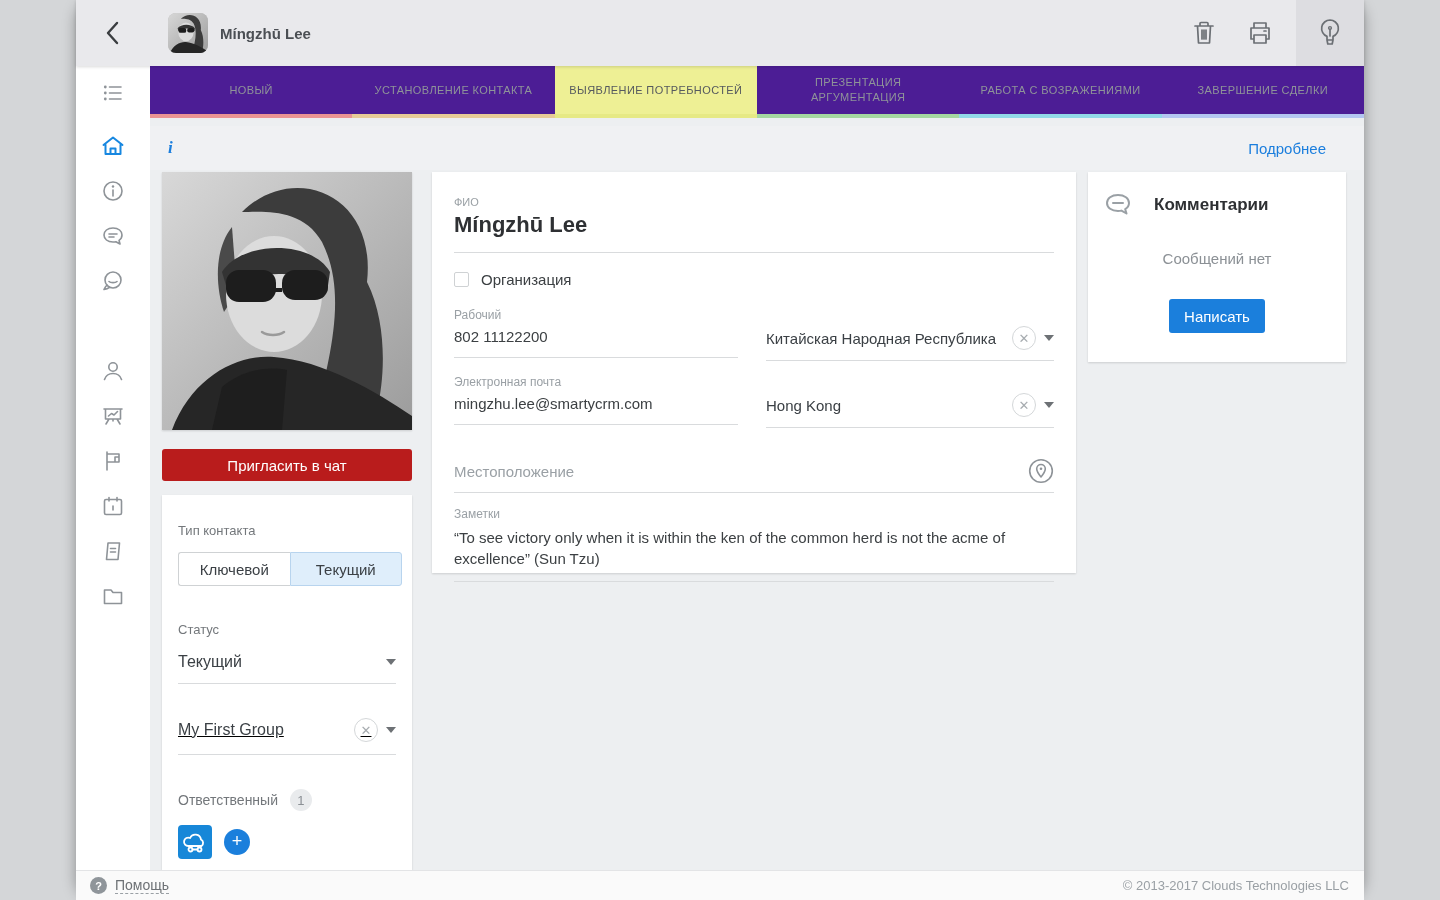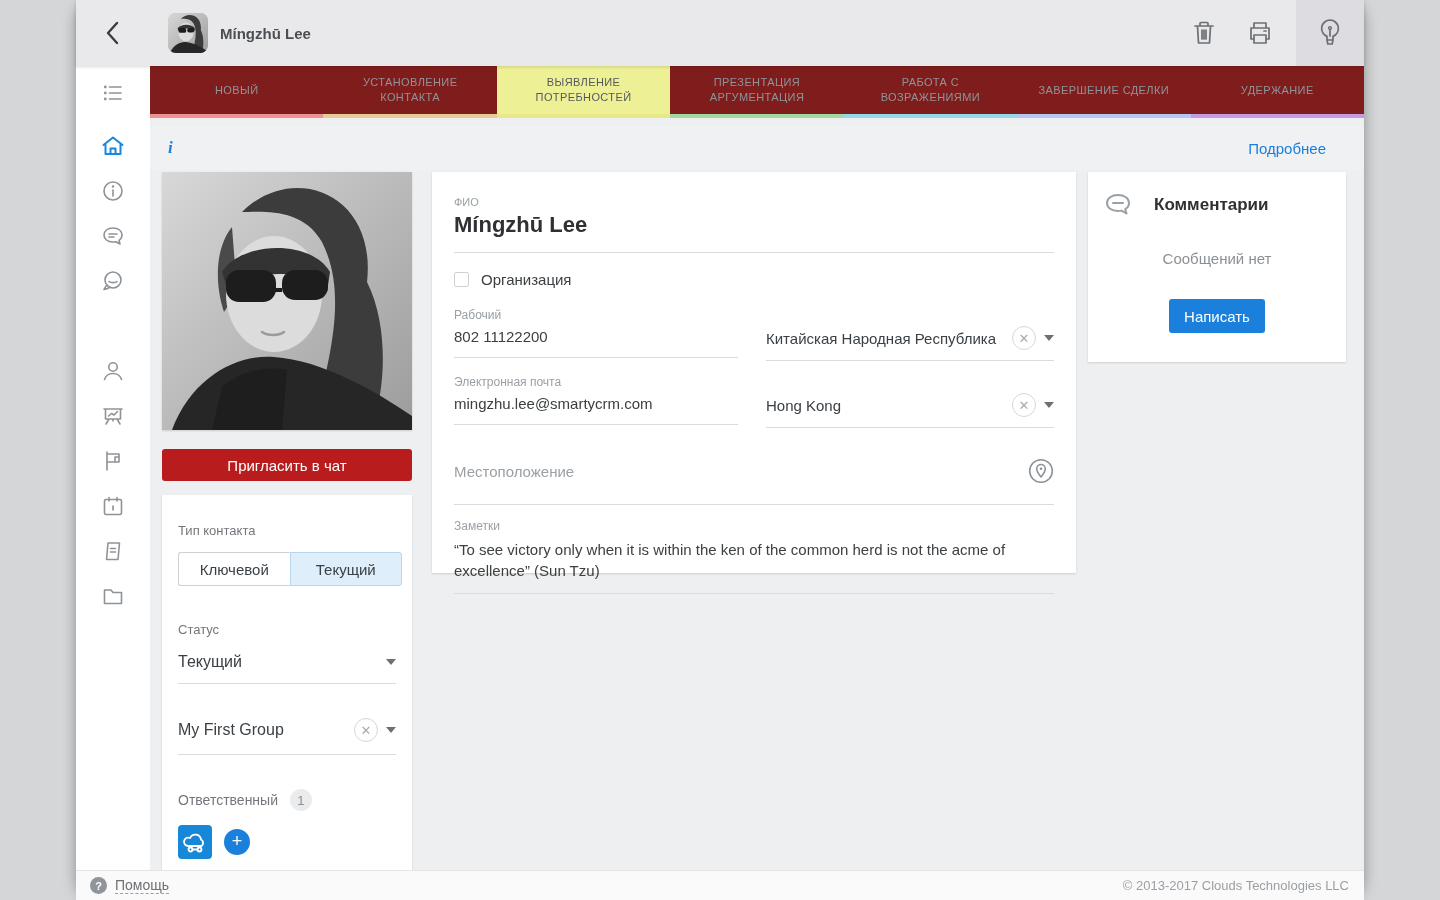--- a/index.html
+++ b/index.html
@@ -19,21 +19,21 @@
   .hdr-icons { margin-left:auto; display:flex; align-items:center; height:66px; }
   .hdr-icon-btn { width:56px; height:66px; display:flex; align-items:center; justify-content:center; cursor:pointer; }
   .bulb-panel { width:68px; height:66px; background:#dddde1; display:flex; align-items:center; justify-content:center; cursor:pointer; margin-left:8px; }
 
   
   .sidenav { position:absolute; left:0; top:66px; width:74px; bottom:30px; background:#ffffff; z-index:20; }
   .nav-item { position:absolute; left:25px; width:24px; height:24px; cursor:pointer; }
   .nav-item svg { width:24px; height:24px; display:block; }
 
   
-  .tabbar { position:absolute; left:74px; top:66px; right:0; height:52px; background:#7f1d1d; display:flex; z-index:25; }
+  .tabbar { position:absolute; left:74px; top:66px; right:0; height:52px; background:#4c1d95; display:flex; z-index:25; }
   .tab { flex:1 1 0; display:flex; flex-direction:column; cursor:pointer; position:relative; }
   .tab-label { flex:1; display:flex; align-items:center; justify-content:center; text-align:center;
                font-size:11px; letter-spacing:.4px; color:#8f9499; padding:0 10px; line-height:1.35; }
   .tab.active .tab-label { color:#55595e; }
   .tab-underline { height:4px; width:100%; }
 
   
   .infobar { position:absolute; left:74px; top:126px; right:0; height:44px; background:#f0f1f3;
              display:flex; align-items:center; z-index:10; }
   .info-i { font-family:"Liberation Serif","DejaVu Serif",serif; font-style:italic; font-weight:bold;
@@ -58,21 +58,21 @@
   .toggle-opt:first-child { border-right:none; border-radius:3px 0 0 3px; }
   .toggle-opt:last-child { border-radius:0 3px 3px 0; }
   .toggle-opt.selected { background:#dfeefb; border:1px solid #b8d4ee; }
   .status-block { margin-top:36px; }
   .select-row { display:flex; align-items:center; margin-top:16px; padding-bottom:12px; border-bottom:1px solid #d9dbdd; }
   .select-value { font-size:16px; color:#3b4045; flex:1; }
   .caret { width:0; height:0; border-left:5px solid transparent; border-right:5px solid transparent;
            border-top:6px solid #6d7175; cursor:pointer; flex:0 0 auto; }
   .x-chip { width:24px; height:24px; border:1px solid #d4d7d9; border-radius:50%; display:flex; align-items:center;
             justify-content:center; color:#a7acb0; font-size:13px; cursor:pointer; margin-right:8px; flex:0 0 auto; }
-  .group-row { margin-top:34px; }
+  .group-row { margin-top:34px;text-decoration:underline; }
   .resp-block { margin-top:34px; }
   .resp-head { display:flex; align-items:center; }
   .count-badge { width:22px; height:22px; border-radius:50%; background:#e9ebed; color:#8b9095; font-size:13px;
                  display:flex; align-items:center; justify-content:center; margin-left:12px; }
   .resp-row { display:flex; align-items:center; margin-top:14px; }
   .logo-sq { width:34px; height:34px; border-radius:4px; background:#1787d8; display:flex; align-items:center;
              justify-content:center; cursor:pointer; }
   .plus-btn { width:26px; height:26px; border-radius:50%; background:#1b7fdc; color:#fff; font-size:18px; line-height:24px;
               text-align:center; margin-left:12px; cursor:pointer; }
 
@@ -83,21 +83,21 @@
   .rule { border:none; border-top:1px solid #d9dbdd; margin-top:14px; }
   .chk-row { display:flex; align-items:center; margin-top:18px; cursor:pointer; }
   .chk-box { width:15px; height:15px; border:1px solid #cfd2d4; border-radius:2px; background:#fff; }
   .chk-label { font-size:15px; color:#3c4043; margin-left:12px; }
   .fields-grid { display:grid; grid-template-columns:284px 288px; column-gap:28px; margin-top:20px; }
   .fld { }
   .fld-label { font-size:12px; color:#9aa0a5; }
   .fld-value { font-size:15px; color:#3c4043; margin-top:6px; padding-bottom:12px; border-bottom:1px solid #d9dbdd; }
   .fld-select { display:flex; align-items:center; padding-top:18px; padding-bottom:10px; border-bottom:1px solid #d9dbdd; }
   .fld-select .select-value { font-size:15px; }
-  .loc-row { display:flex; align-items:center; margin-top:30px; padding-bottom:20px; border-bottom:1px solid #d9dbdd; }
+  .loc-row { display:flex; align-items:center; margin-top:30px; padding-bottom:8px; border-bottom:1px solid #d9dbdd; }
   .loc-placeholder { flex:1; font-size:15px; color:#9aa0a5; }
   .pin-btn { width:26px; height:26px; cursor:pointer; }
   .notes { margin-top:14px; }
   .notes-text { font-size:15px; color:#3c4043; line-height:1.4; margin-top:6px; max-width:600px;
                 padding-bottom:12px; border-bottom:1px solid #d9dbdd; }
 
   
   .comments-card { left:1012px; top:172px; width:258px; height:190px; padding:20px 16px; text-align:center; }
   .comments-head { display:flex; align-items:center; justify-content:flex-start; }
   .comments-title { font-size:17px; font-weight:bold; color:#2e3033; margin-left:22px; }
@@ -256,24 +256,20 @@
         <div class="tab-label">ПРЕЗЕНТАЦИЯ АРГУМЕНТАЦИЯ</div>
         <div class="tab-underline" style="background: rgb(165, 215, 161);"></div>
       </div>
     <div class="tab">
         <div class="tab-label">РАБОТА С ВОЗРАЖЕНИЯМИ</div>
         <div class="tab-underline" style="background: rgb(146, 217, 231);"></div>
       </div>
     <div class="tab">
         <div class="tab-label">ЗАВЕРШЕНИЕ СДЕЛКИ</div>
         <div class="tab-underline" style="background: rgb(180, 198, 241);"></div>
-      </div>
-    <div class="tab">
-        <div class="tab-label">УДЕРЖАНИЕ</div>
-        <div class="tab-underline" style="background: rgb(195, 155, 225);"></div>
       </div>
   </div>
 
   <div class="infobar">
     <span class="info-i">i</span>
     <span class="info-more">Подробнее</span>
   </div>
 
   <div class="card photo-card">
     <svg viewBox="0 0 250 258">

